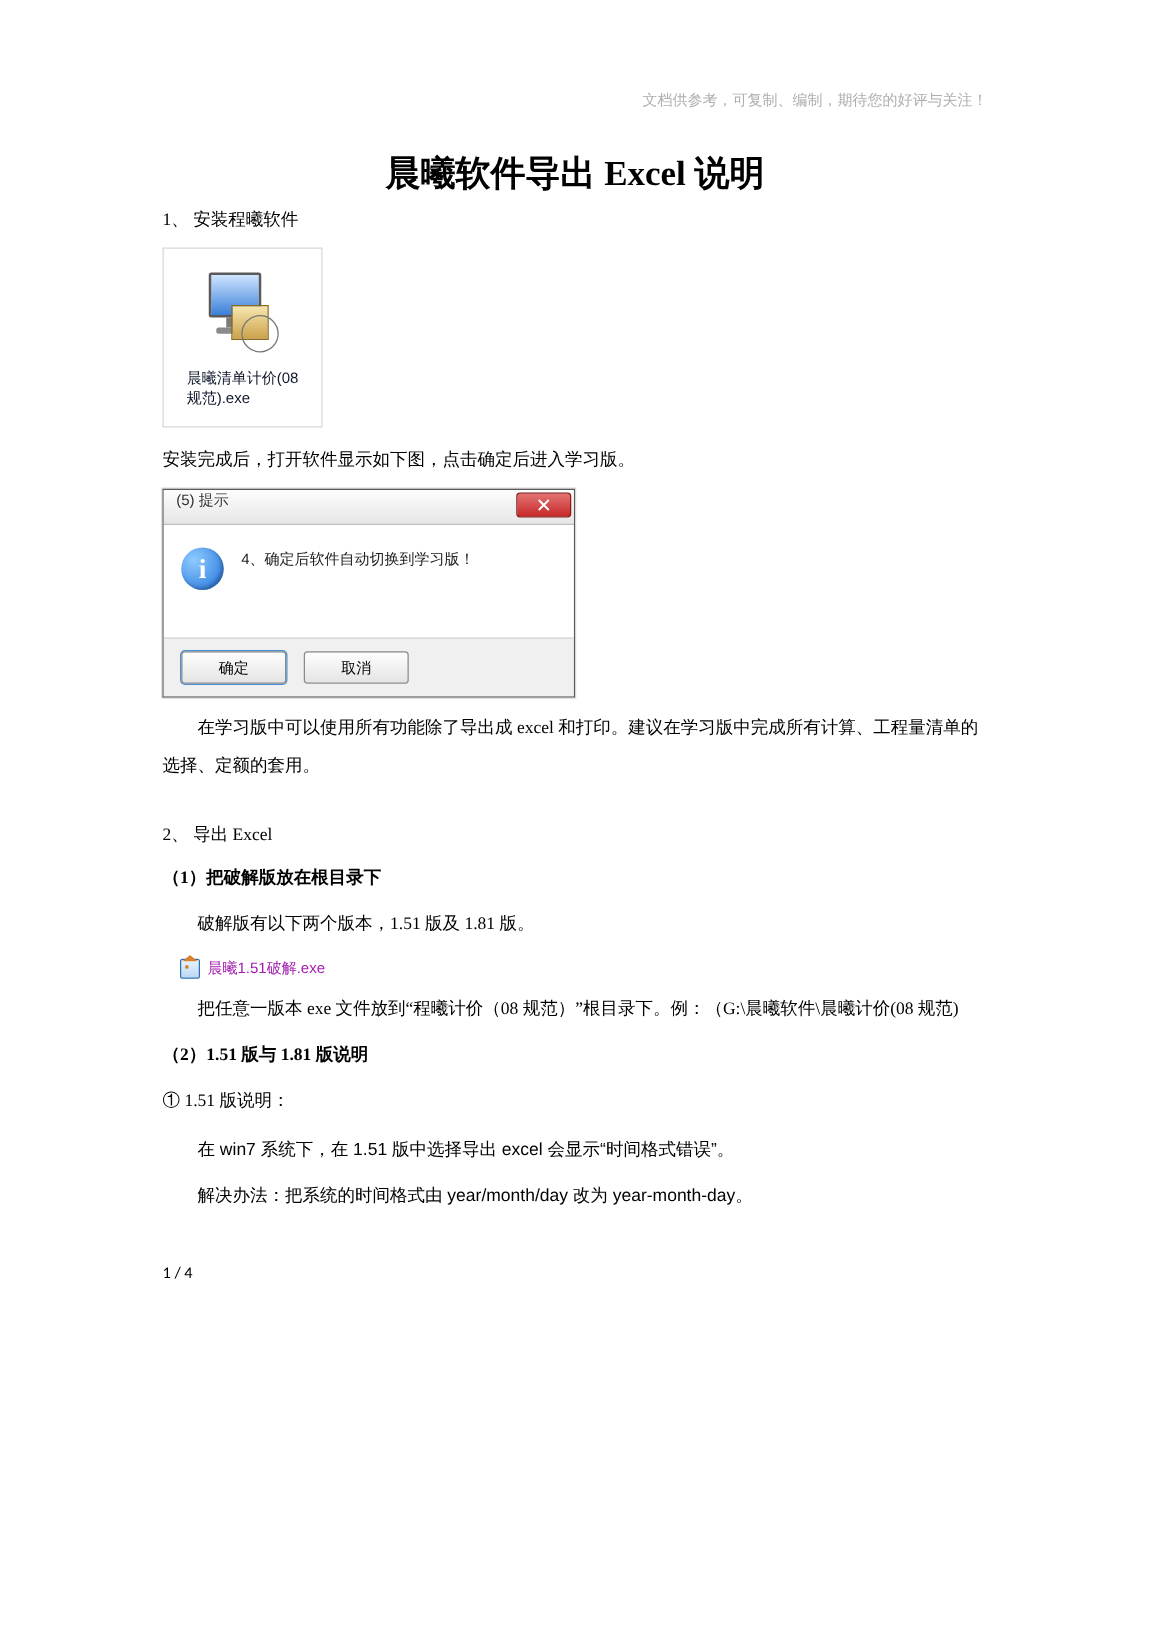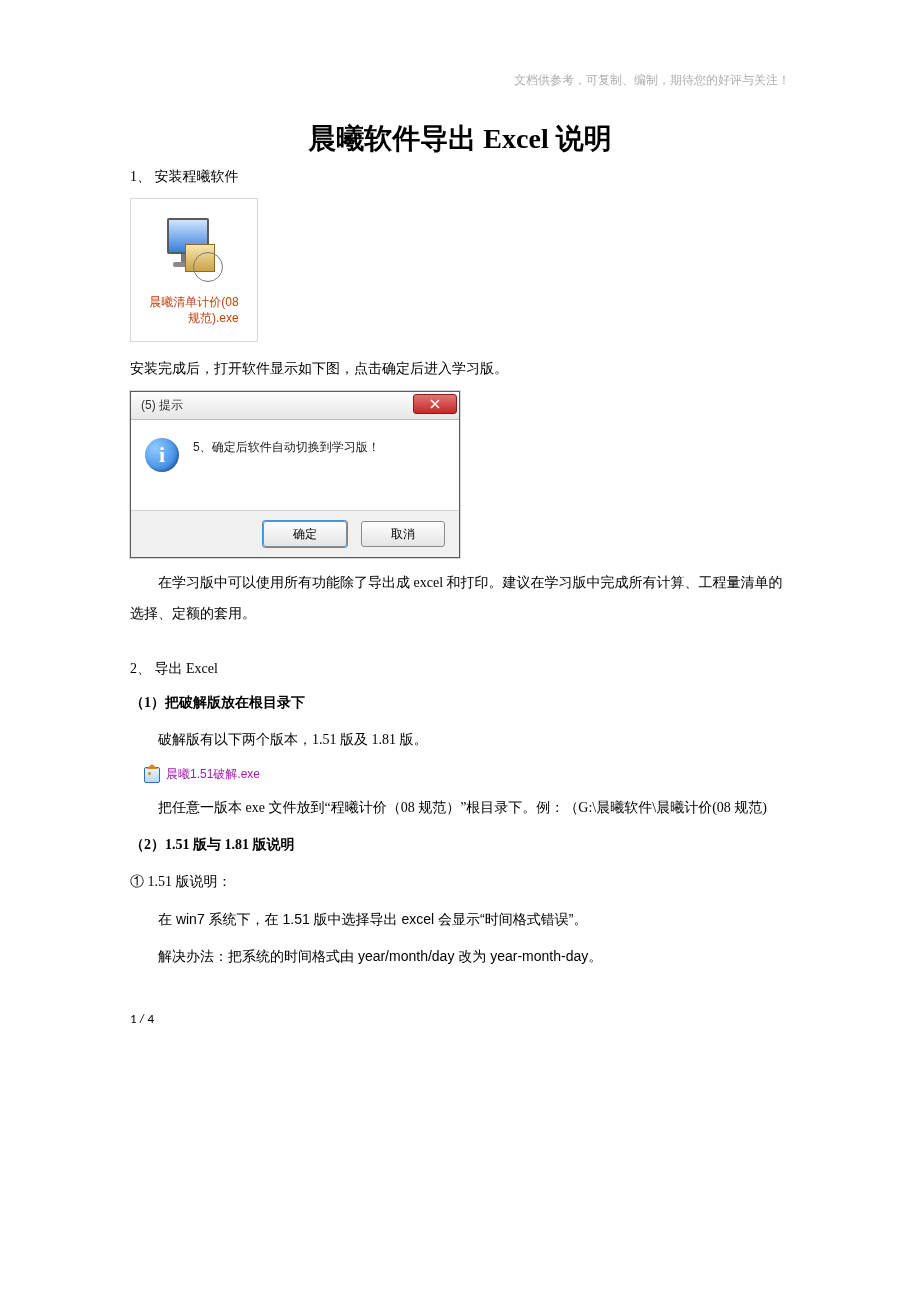--- a/index.html
+++ b/index.html
@@ -83,39 +83,39 @@
     border: 1px solid #8a6b20;
   }
   .installer-graphic .disc {
     position: absolute; left: 30px; top: 34px;
     width: 30px; height: 30px; border-radius: 50%;
     background: radial-gradient(circle,#fff 0 18%, #888 19% 22%, conic-gradient(#9cf,#fc9,#cfc,#fcc,#9cf) 22% 100%);
     border: 1px solid #777;
   }
   .installer-label {
     font-size: 12px;
-    text-align: right;
+    text-align: left;
     line-height: 1.4;
     font-family: "Microsoft YaHei","SimSun",sans-serif;
-    color: #c2410c;
+    color: #0f172a;
   }
   
   .dialog {
     width: 330px;
     border: 1px solid #5a5a5a;
     box-shadow: 0 0 0 1px #d8d8d8;
     font-family: "Microsoft YaHei","SimSun",sans-serif;
     margin: 6px 0 10px 0;
     background: #f2f2f2;
   }
   .dialog-titlebar {
     height: 28px;
     background: linear-gradient(180deg,#fdfdfd,#e6e6e6);
     border-bottom: 1px solid #bdbdbd;
-    display: flex; align-items: center;
+    display: flex; 
     padding: 0 4px 0 10px;
     font-size: 12px; color: #333;
     position: relative;
   }
   .dialog-close {
     position: absolute; right: 2px; top: 2px;
     width: 44px; height: 20px;
     background: linear-gradient(180deg,#e57373,#c62828);
     border: 1px solid #8a1a1a;
     border-radius: 3px;
@@ -136,21 +136,21 @@
     font-family: Georgia, serif;
     flex-shrink: 0;
     margin-top: 4px;
     box-shadow: inset -2px -2px 3px rgba(0,0,0,.25);
   }
   .dialog-lines { font-size: 12px; line-height: 2.2; color: #222; }
   .dialog-footer {
     background: #f0f0f0;
     border-top: 1px solid #d4d4d4;
     padding: 10px 14px;
-    display: flex; justify-content: flex-end; gap: 14px;
+    display: flex; gap: 14px;
   }
   .dlg-btn {
     width: 84px; height: 26px;
     background: linear-gradient(180deg,#fefefe,#e4e4e4);
     border: 1px solid #8a8a8a;
     border-radius: 3px;
     font-size: 12px;
     display: flex; align-items: center; justify-content: center;
     cursor: pointer;
   }
@@ -224,21 +224,21 @@
     <span>(5) 提示</span>
     <div class="dialog-close">
       <svg viewBox="0 0 10 10">
         <path d="M1 1 L9 9 M9 1 L1 9" stroke="#fff" stroke-width="1.6" fill="none"></path>
       </svg>
     </div>
   </div>
   <div class="dialog-body">
     <div class="info-icon">i</div>
     <div class="dialog-lines">
-      <div>5、确定后软件自动切换到学习版！</div>
+      <div>4、确定后软件自动切换到学习版！</div>
     </div>
   </div>
   <div class="dialog-footer">
     <div class="dlg-btn primary">确定</div>
     <div class="dlg-btn">取消</div>
   </div>
 </div>
 
 <p class="para para-indent">在学习版中可以使用所有功能除了导出成 excel 和打印。建议在学习版中完成所有计算、工程量清单的选择、定额的套用。</p>
 

